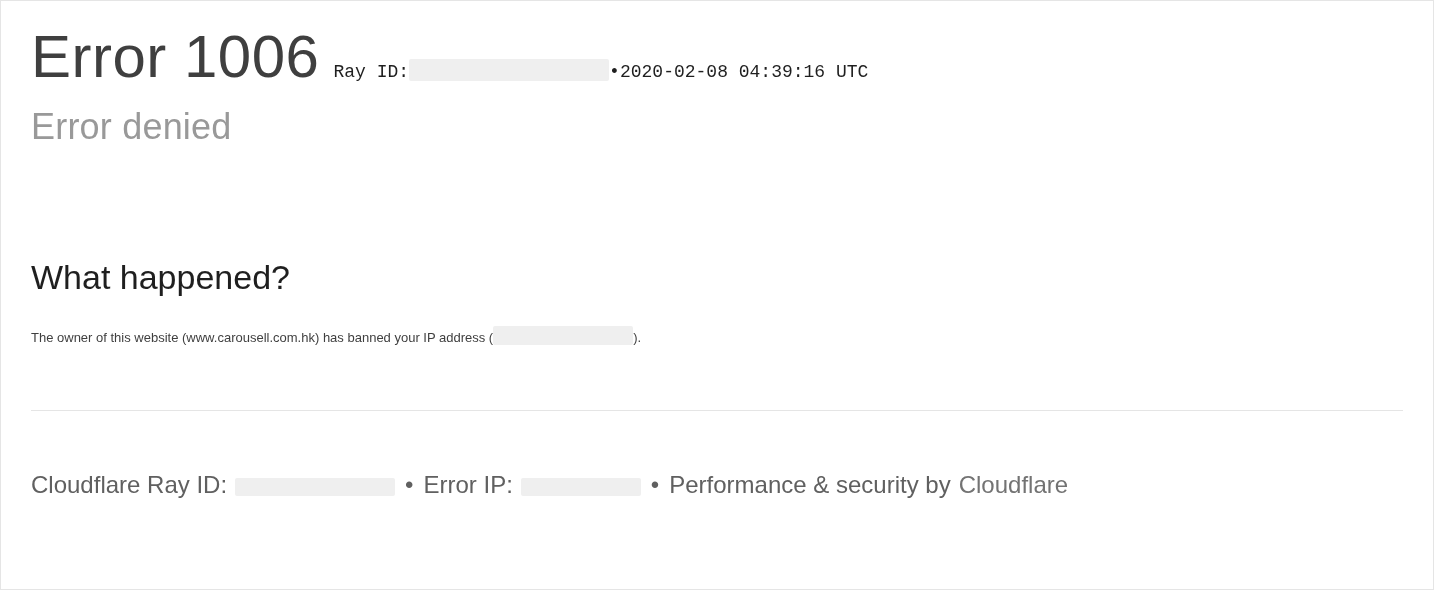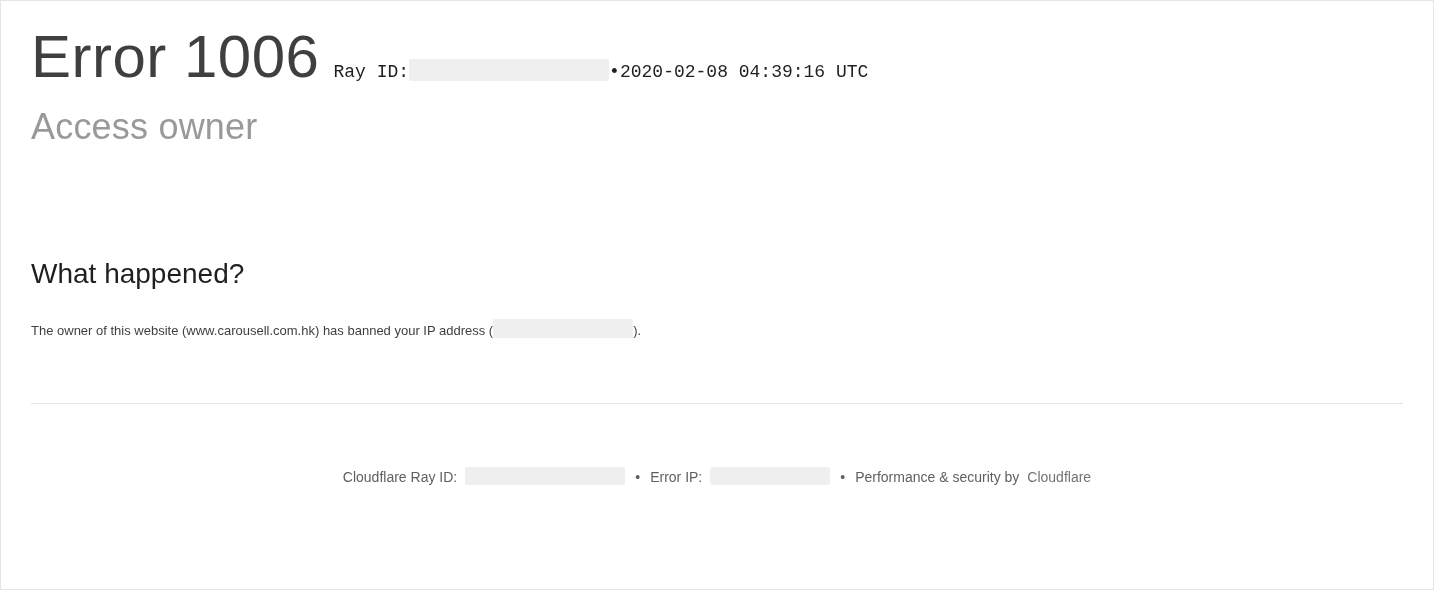--- a/index.html
+++ b/index.html
@@ -67,21 +67,21 @@
       white-space: nowrap;
     }
     .subheading {
       font-size: 36px;
       font-weight: 400;
       color: #999999;
       margin-top: 18px;
       letter-spacing: 0.2px;
     }
     .what-happened {
-      font-size: 28px;
+      font-size: 34px;
       font-weight: 400;
       color: #1f1f1f;
       margin-top: 110px;
     }
     .body-text {
       font-size: 13px;
       color: #3f3f3f;
       margin-top: 26px;
       line-height: 1.75;
       max-width: 640px;
@@ -92,22 +92,21 @@
       position: relative;
       top: 3px;
     }
     .divider {
       border: none;
       border-top: 1px solid #e5e5e5;
       margin-top: 60px;
     }
     .footer {
       margin-top: 60px;
-      text-align: center;
-      font-size: 14px;
+      font-size: 24px;
       color: #606060;
     }
     .footer-row {
       display: inline-flex;
       align-items: baseline;
       gap: 8px;
     }
     .redact-footer-ray {
       width: 160px;
       height: 18px;
@@ -138,21 +137,21 @@
   <div class="heading-line">
     <h1 class="error-code">Error 1006</h1>
     <div class="meta-line">
       <span class="ray-label">Ray ID:</span>
       <span class="redacted redact-top"></span>
       <span class="bullet">•</span>
       <span class="timestamp">2020-02-08 04:39:16 UTC</span>
     </div>
   </div>
 
-  <h2 class="subheading">Access owner</h2>
+  <h2 class="subheading">Error denied</h2>
 
   <h3 class="what-happened">What happened?</h3>
 
   <p class="body-text">
     <span>The owner of this website (www.carousell.com.hk) has banned your IP address (</span><span class="redacted redact-body"></span><span>).</span>
   </p>
 
   <hr class="divider">
 
   <div class="footer">

